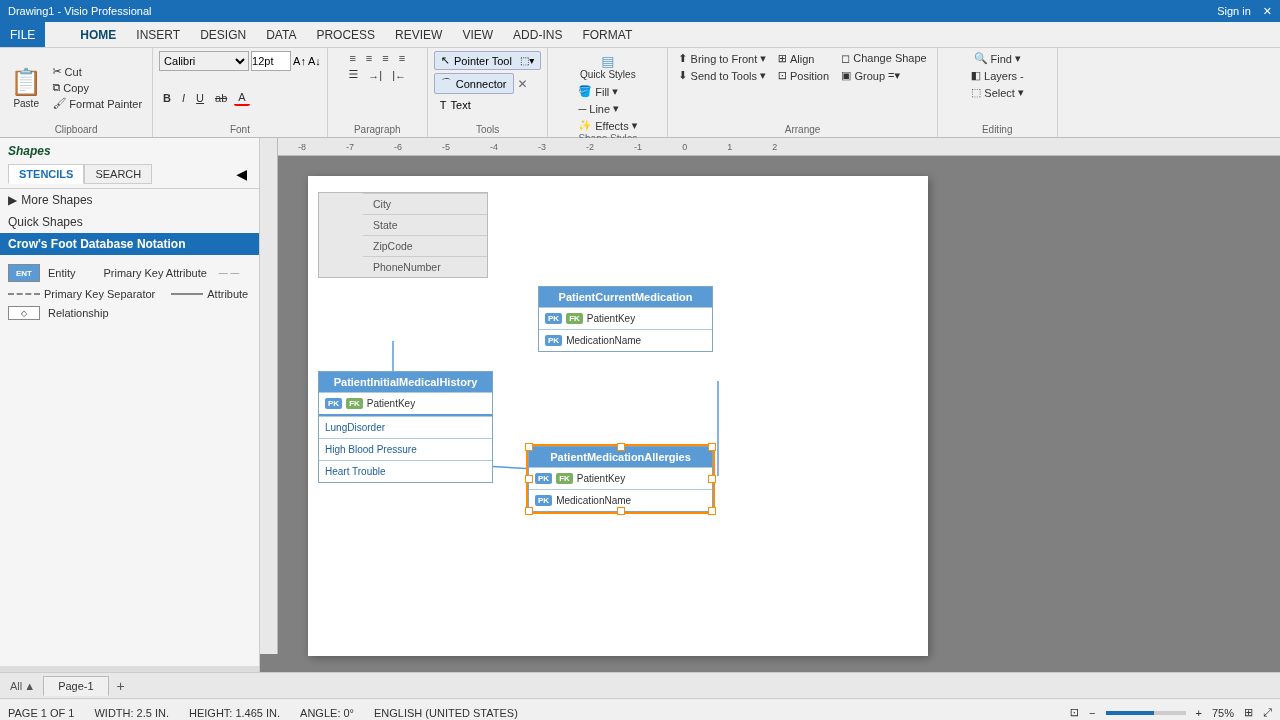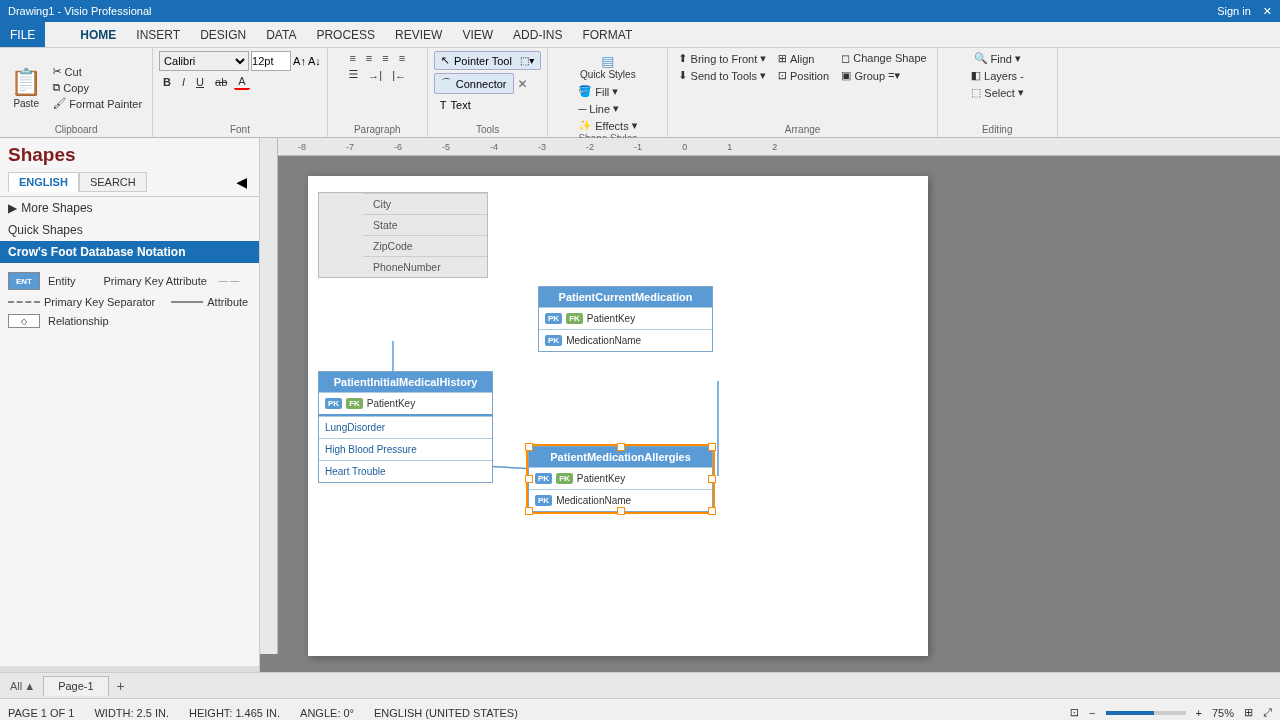--- a/index.html
+++ b/index.html
@@ -99,23 +99,24 @@
     .sidebar {
       width: 260px;
       background: #f5f5f5;
       border-right: 1px solid #ccc;
       display: flex;
       flex-direction: column;
       overflow: hidden;
     }
     .sidebar-header {
       padding: 6px 8px 2px 8px;
-      font-size: 19px;
+      font-size: 12px;
       font-weight: bold;
-      color: #7f1d1d;
+      color: #14532d;
+      font-style: italic;
     }
     .sidebar-tabs {
       display: flex;
       gap: 0;
       padding: 4px 8px;
       border-bottom: 1px solid #ccc;
     }
     .sidebar-tab {
       padding: 3px 10px;
       font-size: 11px;
@@ -432,21 +433,21 @@
       <div class="ribbon-small-group">
         <div class="ribbon-small-btn">✂ <span>Cut</span></div>
         <div class="ribbon-small-btn">⧉ <span>Copy</span></div>
         <div class="ribbon-small-btn">🖌 <span>Format Painter</span></div>
       </div>
     </div>
     <div class="ribbon-section-title">Clipboard</div>
   </div>
 
   <div class="ribbon-section" style="min-width:130px;">
-    <div class="ribbon-section-body" style="flex-direction:column;align-items:flex-start;gap:3px;">
+    <div class="ribbon-section-body" style="flex-direction:column;align-items:flex-start;gap:19px;">
       <div style="display:flex;gap:2px;align-items:center;">
         <select class="font-select">
           <option>Calibri</option>
         </select>
         <input class="font-size-input" value="12pt" style="">
         <span style="font-size:11px;cursor:pointer;">A↑</span>
         <span style="font-size:11px;cursor:pointer;">A↓</span>
       </div>
       <div style="display:flex;gap:3px;align-items:center;">
         <div class="ribbon-small-btn" style="font-weight:bold;">B</div>
@@ -543,21 +544,21 @@
     </div>
     <div class="ribbon-section-title">Editing</div>
   </div>
 </div>
 
 <div class="main-layout" style="height: calc(720px - 22px - 26px - 90px - 26px - 22px);">
 
   <div class="sidebar">
     <div class="sidebar-header">Shapes</div>
     <div class="sidebar-tabs">
-      <div class="sidebar-tab active">ENGLISH</div>
+      <div class="sidebar-tab active">STENCILS</div>
       <div class="sidebar-tab">SEARCH</div>
       <div style="margin-left:auto;display:flex;align-items:center;">
         <span style="cursor:pointer;font-size:14px;padding:0 4px;">◀</span>
       </div>
     </div>
     <div class="sidebar-section">
       <span>▶</span>
         <span>More Shapes</span>
     </div>
     <div class="sidebar-section">

